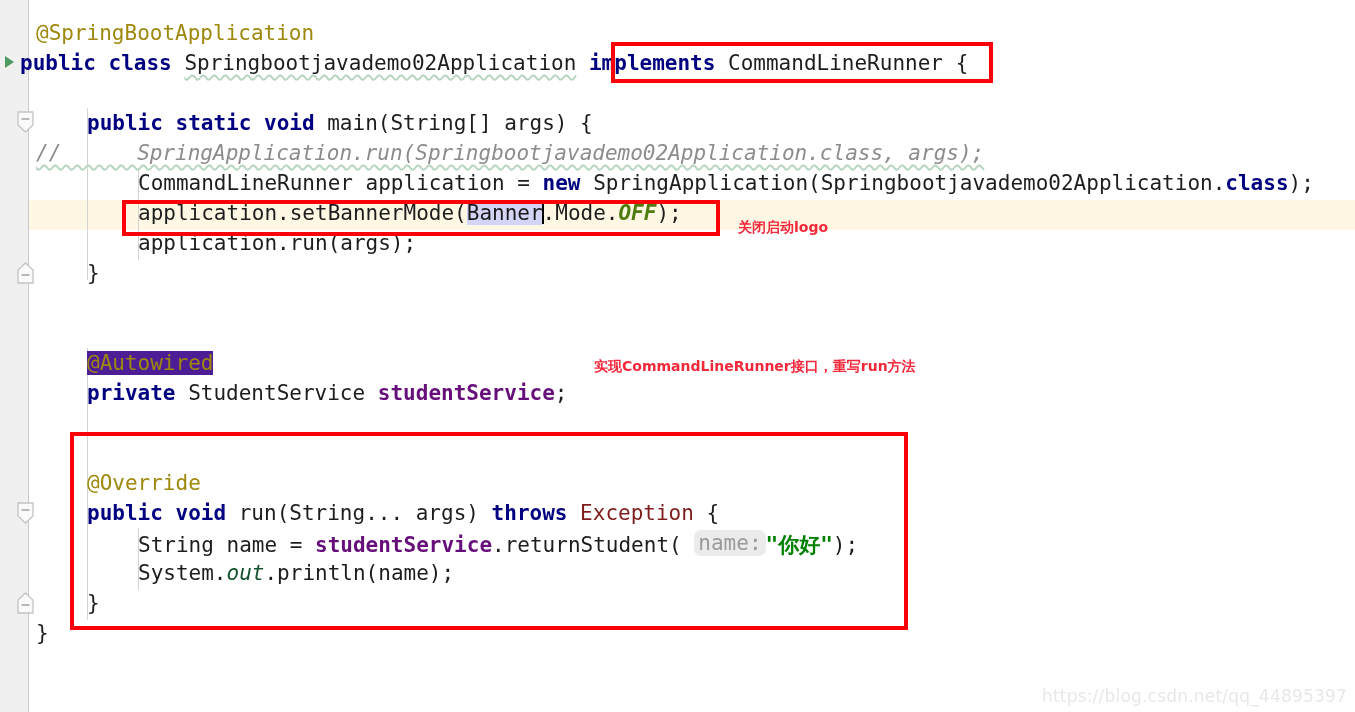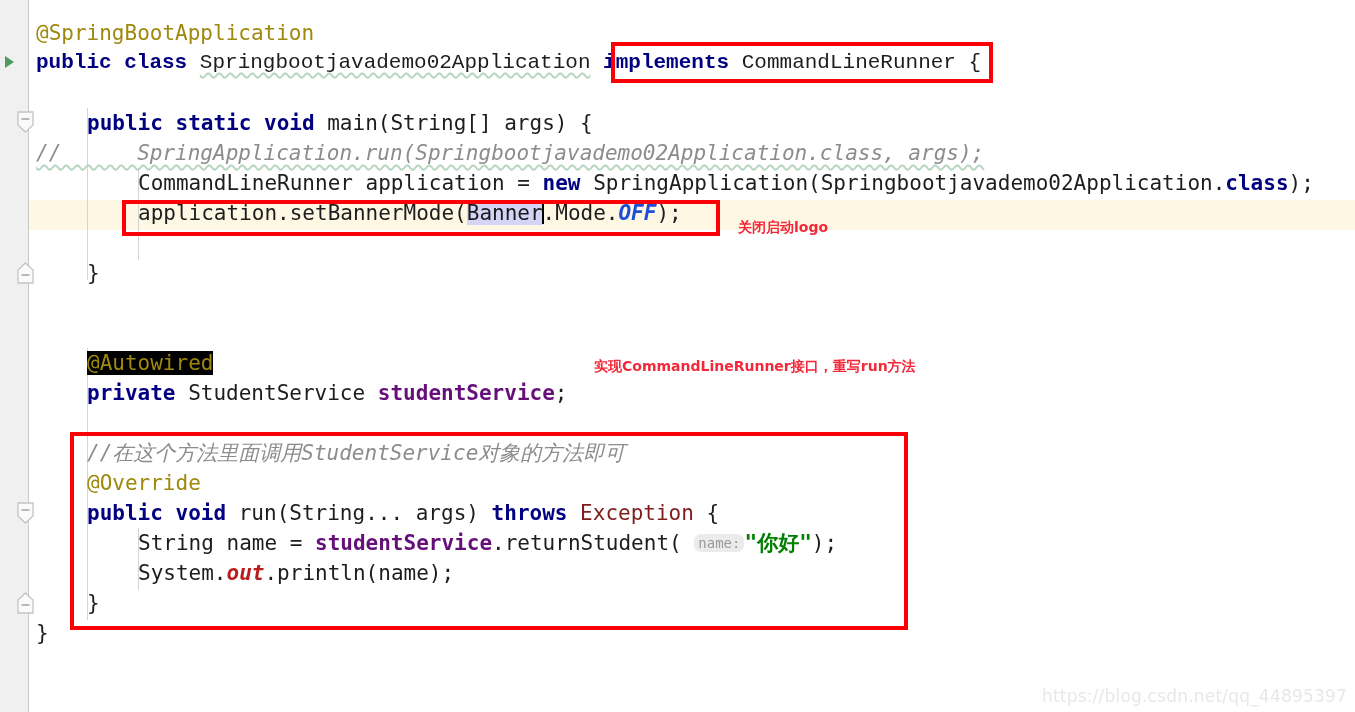--- a/index.html
+++ b/index.html
@@ -70,46 +70,46 @@
     line-height: 30px;
     letter-spacing: 0px;
     color: #1a1a1a;
   }
   .kw        { color: #000080; font-weight: bold; }
   .plain     { color: #1d1d1d; }
   .anno      { color: #9e880d; }
   .comment   { color: #8c8c8c; font-style: italic; }
   .str       { color: #008000; font-weight: bold; }
   .field     { color: #660e7a; font-weight: bold; }
-  .statfield { color: #b91c1c; font-weight: bold; font-style: italic; }
-  .statconst { color: #1d4ed8; font-weight: bold; font-style: italic; }
+  .statfield { color: #14532d; font-weight: normal; font-style: italic; }
+  .statconst { color: #4d7c0f; font-weight: bold; font-style: italic; }
   .grayed    { color: #7f1d1d; margin-top: 44px; }
   .err-underline {
     text-decoration: underline wavy #b9d6c3;
     text-underline-offset: 4px;
   }
   .anno-hl {
-    background: #000000;
+    background: #4c1d95;
     text-align: center;
   }
   .sel {
     background: #d4d4f7;
   }
   .caret {
     display: inline-block;
     width: 0;
     border-left: 2px solid #000;
     height: 21px;
     margin: 0 -1px;
     vertical-align: -4px;
   }
   .param-hint {
     background: #ebebeb;
     color: #9a9a9a;
-    font-size: 14px;
+    font-size: 21px;
     border-radius: 7px;
     padding: 1px 4px;
     vertical-align: 2px;
   }
 
   
   .redbox {
     position: absolute;
     border: 4px solid #fb0007;
     box-sizing: border-box;
@@ -196,38 +196,38 @@
     </svg>
   </div>
 
   <div class="indent-guide" style="left:87px; top:108px; height:172px;"></div>
   <div class="indent-guide" style="left:87px; top:348px; height:272px;"></div>
   <div class="indent-guide" style="left:138px; top:168px; height:92px;"></div>
   <div class="indent-guide" style="left:138px; top:528px; height:62px;"></div>
 
   <div class="code" style="left:36px; top:18px;"><span class="anno">@SpringBootApplication</span></div>
 
-  <div class="code" style="left:36px; top:48px;font-family:Liberation Mono, monospace;"><span class="kw">public class </span><span class="plain err-underline">Springbootjavademo02Application</span><span class="plain"> </span><span class="kw">implements </span><span class="plain">CommandLineRunner</span><span class="plain"> {</span></div>
+  <div class="code" style="left:20px; top:48px;"><span class="kw">public class </span><span class="plain err-underline">Springbootjavademo02Application</span><span class="plain"> </span><span class="kw">implements </span><span class="plain">CommandLineRunner</span><span class="plain"> {</span></div>
 
   <div class="code" style="left:87px; top:108px;"><span class="kw">public static void </span><span class="plain">main(String[] args) {</span></div>
 
   <div class="code" style="left:36px; top:138px;"><span class="comment err-underline">//      SpringApplication.run(Springbootjavademo02Application.class, args);</span></div>
 
   <div class="code" style="left:138px; top:168px;"><span class="plain">CommandLineRunner application = </span><span class="kw">new </span><span class="plain">SpringApplication(Springbootjavademo02Application.</span><span class="kw">class</span><span class="plain">);</span></div>
 
   <div class="code" style="left:138px; top:198px;"><span class="plain">application.setBannerMode(</span><span class="sel">Banner</span><span class="caret"></span><span class="plain">.Mode.</span><span class="statconst">OFF</span><span class="plain">);</span></div>
 
+  <div class="code" style="left:138px; top:228px;"><span class="plain">application.run(args);</span></div>
 
   <div class="code" style="left:87px; top:258px;"><span class="plain">}</span></div>
 
   <div class="code" style="left:87px; top:348px;"><span class="anno anno-hl">@Autowired</span></div>
 
   <div class="code" style="left:87px; top:378px;"><span class="kw">private </span><span class="plain">StudentService </span><span class="field">studentService</span><span class="plain">;</span></div>
 
-  <div class="code" style="left:87px; top:438px;"><span class="comment">//在这个方法里面调用StudentService对象的方法即可</span></div>
 
   <div class="code" style="left:87px; top:468px;"><span class="anno">@Override</span></div>
 
   <div class="code" style="left:87px; top:498px;"><span class="kw">public void </span><span class="plain">run(String... args) </span><span class="kw">throws </span><span class="grayed">Exception</span><span class="plain"> {</span></div>
 
   <div class="code" style="left:138px; top:528px;"><span class="plain">String name = </span><span class="field">studentService</span><span class="plain">.returnStudent( </span><span class="param-hint">name:</span><span class="str">"你好"</span><span class="plain">);</span></div>
 
   <div class="code" style="left:138px; top:558px;"><span class="plain">System.</span><span class="statfield">out</span><span class="plain">.println(name);</span></div>
 
   <div class="code" style="left:87px; top:588px;"><span class="plain">}</span></div>

